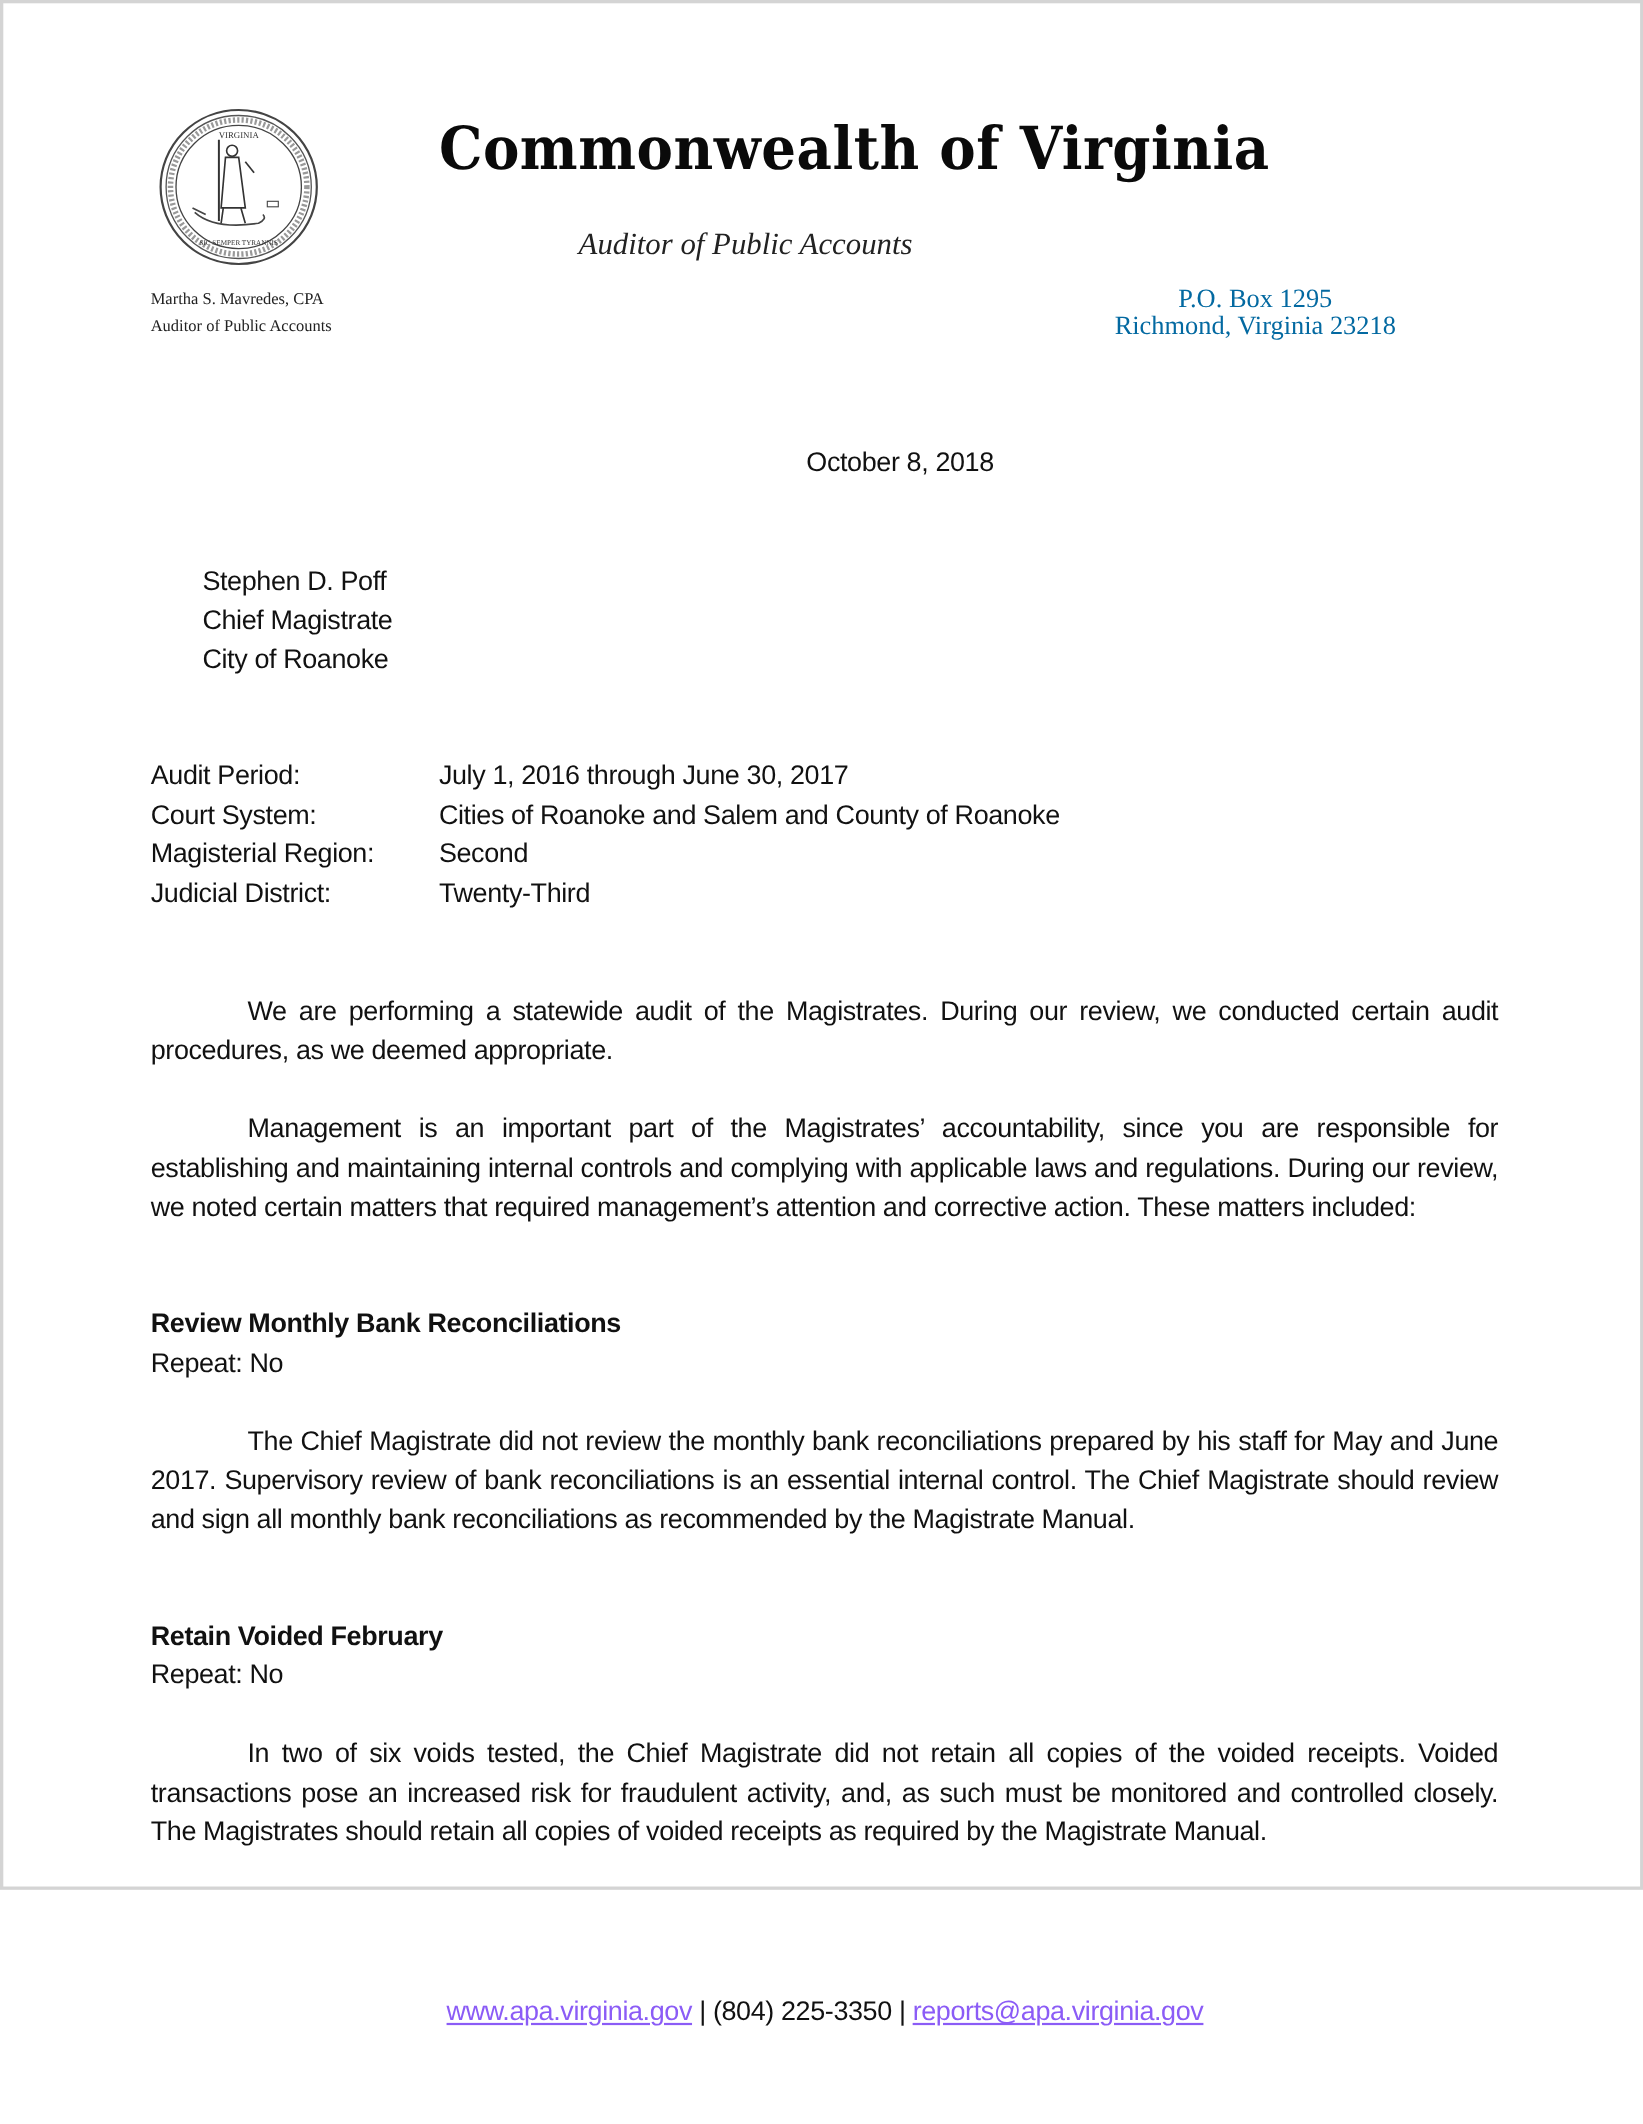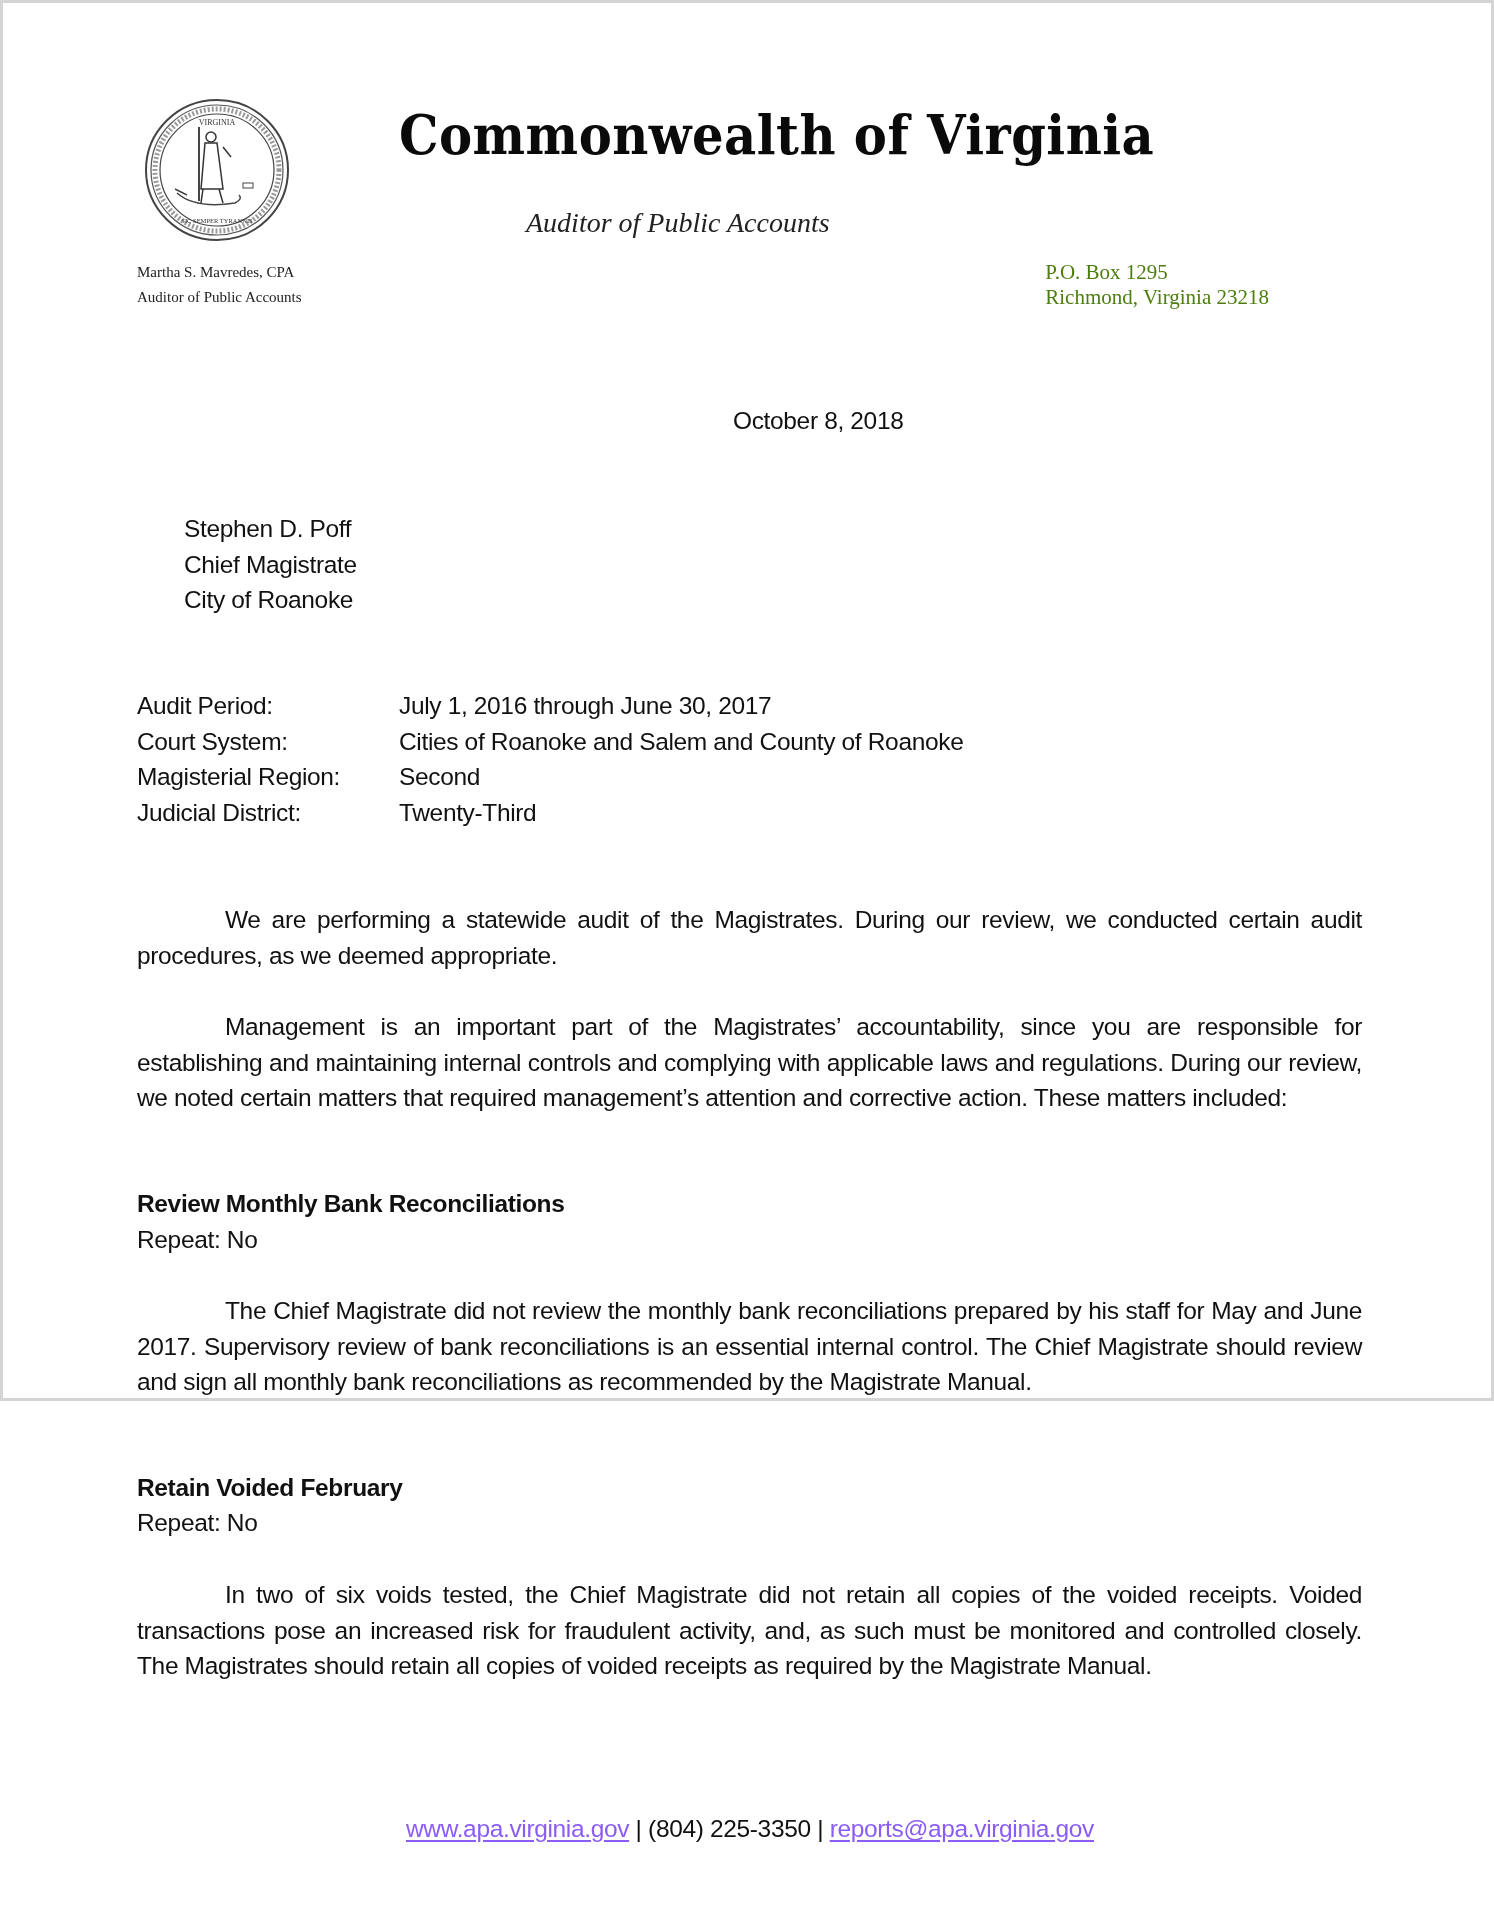--- a/index.html
+++ b/index.html
@@ -1,33 +1,33 @@
 <!DOCTYPE html>
 <html><head>
 <meta charset="utf-8">
 <style>
   html, body { margin: 0; padding: 0; background: #ffffff; }
   body { width: 1494px; height: 1931px; position: relative; overflow: hidden; }
   .page {
-    position: absolute; left: 0; top: 0; width: 1494px; height: 1401px;
+    position: absolute; left: 0; top: 0; width: 1494px; height: 1718px;
     box-sizing: border-box; border: 3px solid #d4d4d4; background: #fff;
   }
   .abs { position: absolute; white-space: nowrap; color: #111; }
   .serif { font-family: "Liberation Serif", "DejaVu Serif", serif; margin-top: 16px; }
 
   
   .seal { position: absolute; left: 140px; top: 94px; width: 148px; height: 146px; }
   .title {
     left: 396px; top: 100px; font-size: 54px; font-weight: bold;
     font-family: "DejaVu Serif", "Liberation Serif", serif; letter-spacing: 0.5px;
     transform: scaleX(0.92); transform-origin: left top; color: #0a0a0a;
   }
   .subtitle { left: 523px; top: 188px; font-size: 28px; font-style: italic; color: #222; }
   .left-addr { left: 134px; top: 241px; font-size: 15px; line-height: 25px; color: #222; }
-  .right-addr { right: 222px; top: 241px; font-size: 21px; line-height: 25px; text-align: left; color: #4d7c0f; }
+  .right-addr { right: 222px; top: 241px; font-size: 24px; line-height: 25px; text-align: center; color: #0369a1; }
 
   
   .body-text {
     font-family: "Liberation Sans", "DejaVu Sans", sans-serif;
     font-size: 24.5px; line-height: 35.6px; color: #111; letter-spacing: -0.35px;
   }
   .date { left: 730px; top: 400px; }
   .recipient { left: 134px; top: 508px; margin-left: 47px; }
   .audit-table { position: absolute; left: 134px; top: 685px; }
   .audit-row { display: flex; height: 35.6px; }

